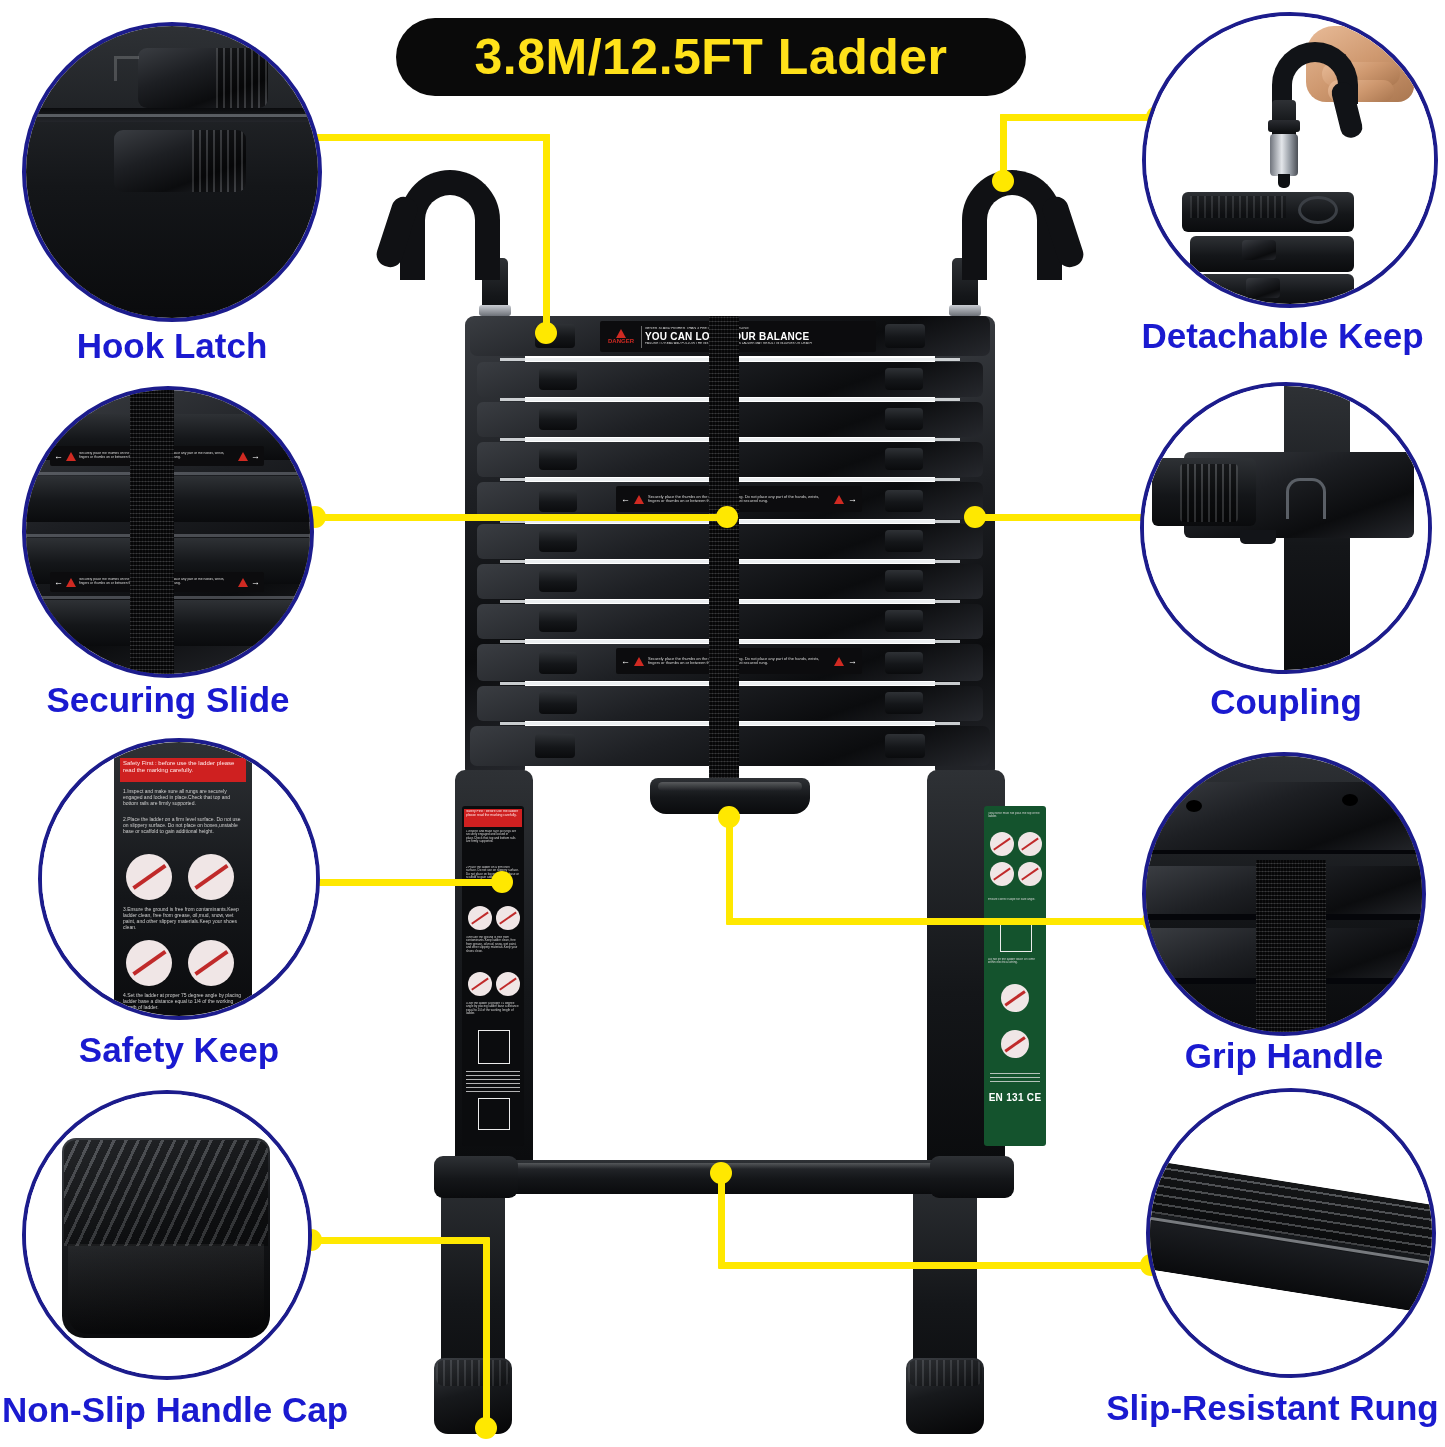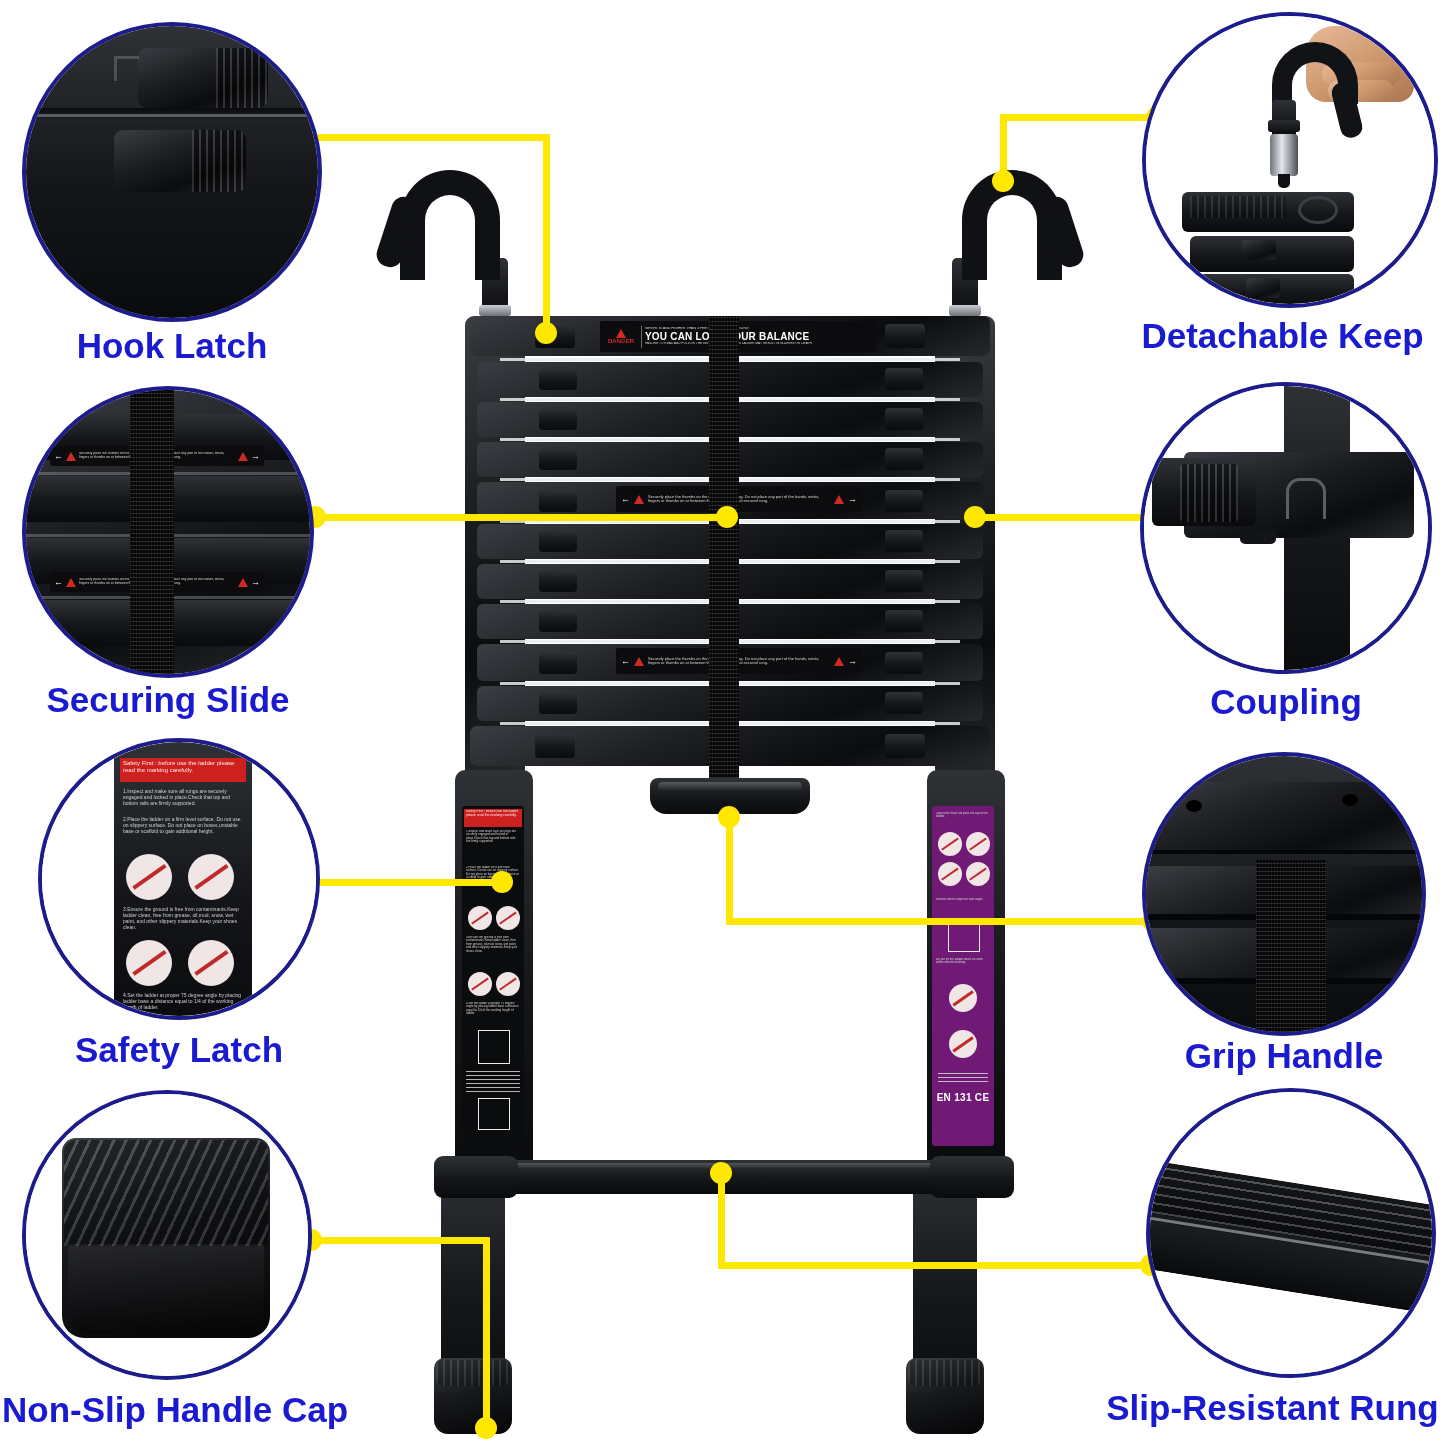--- a/index.html
+++ b/index.html
@@ -274,22 +274,22 @@
                   color:#d5d5d5;line-height:1.15;overflow:hidden;">3.Ensure the ground is free from contaminants.Keep ladder clean, free from grease, oil,mud, snow, wet paint, and other slippery materials.Keep your shoes clean.</div>
       <div class="pict" style="position:absolute;left:6px;top:166px;width:24px;height:24px;"></div>
       <div class="pict" style="position:absolute;left:34px;top:166px;width:24px;height:24px;"></div>
       <div style="position:absolute;left:4px;top:196px;width:54px;height:24px;font-size:3px;
                   color:#d5d5d5;line-height:1.15;overflow:hidden;">4.Set the ladder at proper 75 degree angle by placing ladder base a distance equal to 1/4 of the working length of ladder.</div>
       <div style="position:absolute;left:16px;top:224px;width:30px;height:32px;border:1.5px solid #ececec;"></div>
       <div class="microtext" style="position:absolute;left:4px;top:262px;width:54px;height:24px;"></div>
       <div style="position:absolute;left:16px;top:292px;width:30px;height:30px;border:1.5px solid #ececec;"></div>
     </div>
 
-    <div style="position:absolute;left:932px;top:806px;width:62px;height:340px;
-                background:#701a75;border-radius:3px;overflow:hidden;">
+    <div style="position:absolute;left:984px;top:806px;width:62px;height:340px;
+                background:#14532d;border-radius:3px;overflow:hidden;">
       <div style="position:absolute;left:4px;top:6px;width:54px;height:12px;font-size:3px;
                   color:#d5d5d5;line-height:1.15;overflow:hidden;">Total force must not pass the top of the ladder.</div>
       <div class="pict" style="position:absolute;left:6px;top:26px;width:24px;height:24px;"></div>
       <div class="pict" style="position:absolute;left:34px;top:26px;width:24px;height:24px;"></div>
       <div class="pict" style="position:absolute;left:6px;top:56px;width:24px;height:24px;"></div>
       <div class="pict" style="position:absolute;left:34px;top:56px;width:24px;height:24px;"></div>
       <div style="position:absolute;left:4px;top:92px;width:54px;height:12px;font-size:3px;
                   color:#d5d5d5;line-height:1.15;overflow:hidden;">Ensure correct slope for safe angle.</div>
       <div style="position:absolute;left:16px;top:112px;width:30px;height:32px;border:1.5px solid #ececec;"></div>
       <div style="position:absolute;left:4px;top:152px;width:54px;height:14px;font-size:3px;
@@ -305,20 +305,23 @@
       <div class="plastic2" style="position:absolute;left:470px;top:1160px;width:510px;height:34px;
            border-radius:5px;"></div>
       <div style="position:absolute;left:500px;top:1163px;width:450px;height:6px;
            background:linear-gradient(180deg,rgba(255,255,255,.20),transparent);border-radius:4px;"></div>
       <div class="plastic2" style="position:absolute;left:434px;top:1156px;width:84px;height:42px;border-radius:9px;"></div>
       <div class="plastic2" style="position:absolute;left:930px;top:1156px;width:84px;height:42px;border-radius:9px;"></div>
     </div>
 
   </div>
 
+  <div class="title-pill">
+    <span>3.8M/12.5FT Ladder</span>
+  </div>
 
   <div class="callout">
     <div class="circle" style="left:22px;top:22px;width:300px;height:300px;">
       <div class="photo plastic2">
         <div style="position:absolute;left:0;top:82px;width:300px;height:14px;
                     background:linear-gradient(180deg,#0a0b0d,#24262b);"></div>
         <div style="position:absolute;left:0;top:88px;width:300px;height:3px;background:#9aa0a8;opacity:.5;"></div>
         <div class="plastic" style="position:absolute;left:112px;top:22px;width:130px;height:60px;border-radius:9px;"></div>
         <div class="ribs" style="position:absolute;left:190px;top:22px;width:52px;height:60px;border-radius:0 9px 9px 0;"></div>
         <div class="plastic" style="position:absolute;left:88px;top:104px;width:132px;height:62px;border-radius:9px;"></div>
@@ -373,21 +376,21 @@
         <div class="pict" style="position:absolute;left:84px;top:112px;width:46px;height:46px;"></div>
         <div class="pict" style="position:absolute;left:146px;top:112px;width:46px;height:46px;"></div>
         <div style="position:absolute;left:81px;top:164px;width:120px;height:30px;font-size:5px;
                     color:#cfcfcf;line-height:1.2;overflow:hidden;">3.Ensure the ground is free from contaminants.Keep ladder clean, free from grease, oil,mud, snow, wet paint, and other slippery materials.Keep your shoes clean.</div>
         <div class="pict" style="position:absolute;left:84px;top:198px;width:46px;height:46px;"></div>
         <div class="pict" style="position:absolute;left:146px;top:198px;width:46px;height:46px;"></div>
         <div style="position:absolute;left:81px;top:250px;width:120px;height:24px;font-size:5px;
                     color:#cfcfcf;line-height:1.2;overflow:hidden;">4.Set the ladder at proper 75 degree angle by placing ladder base a distance equal to 1/4 of the working length of ladder.</div>
       </div>
     </div>
-    <div class="clabel" style="left:38px;top:1032px;width:282px;">Safety Latch</div>
+    <div class="clabel" style="left:38px;top:1032px;width:282px;">Safety Keep</div>
   </div>
 
   <div class="callout">
     <div class="circle" style="left:22px;top:1090px;width:290px;height:290px;">
       <div class="photo" style="background:#fff;">
         <div class="rubber" style="position:absolute;left:36px;top:44px;width:208px;height:200px;
              border-radius:14px 14px 22px 22px;"></div>
         <div class="ribs-d" style="position:absolute;left:38px;top:46px;width:204px;height:106px;
              border-radius:12px 12px 0 0;opacity:.8;"></div>
         <div style="position:absolute;left:42px;top:150px;width:196px;height:90px;

